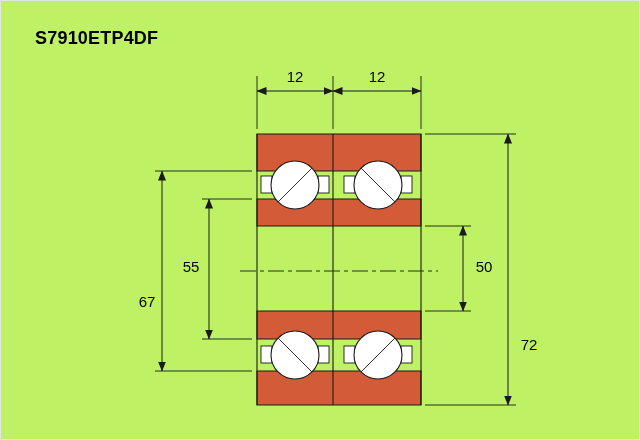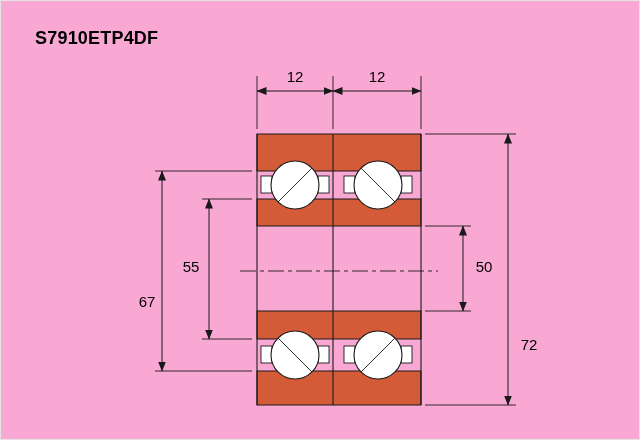--- a/index.html
+++ b/index.html
@@ -1,18 +1,18 @@
 <!DOCTYPE html>
 <html><head>
 <meta charset="utf-8">
 <style>
   html,body{margin:0;padding:0;background:#ffffff;}
   .canvas{
     position:relative;width:640px;height:440px;box-sizing:border-box;
-    background:#f9a8d4;border:1px solid #e4e4e4;
+    background:#bef264;border:1px solid #e4e4e4;
     font-family:"Liberation Sans",sans-serif;overflow:hidden;
   }
   .title{
     position:absolute;left:34px;top:27px;font-size:18px;font-weight:600;
     color:#000;letter-spacing:.2px;
   }
   svg{position:absolute;left:0;top:0;}
   .band{stroke:#1a1a1a;stroke-width:1;}
   .ball{fill:#ffffff;stroke:#1a1a1a;stroke-width:1.1;}
   .cage{fill:#ffffff;stroke:#1a1a1a;stroke-width:.9;}

